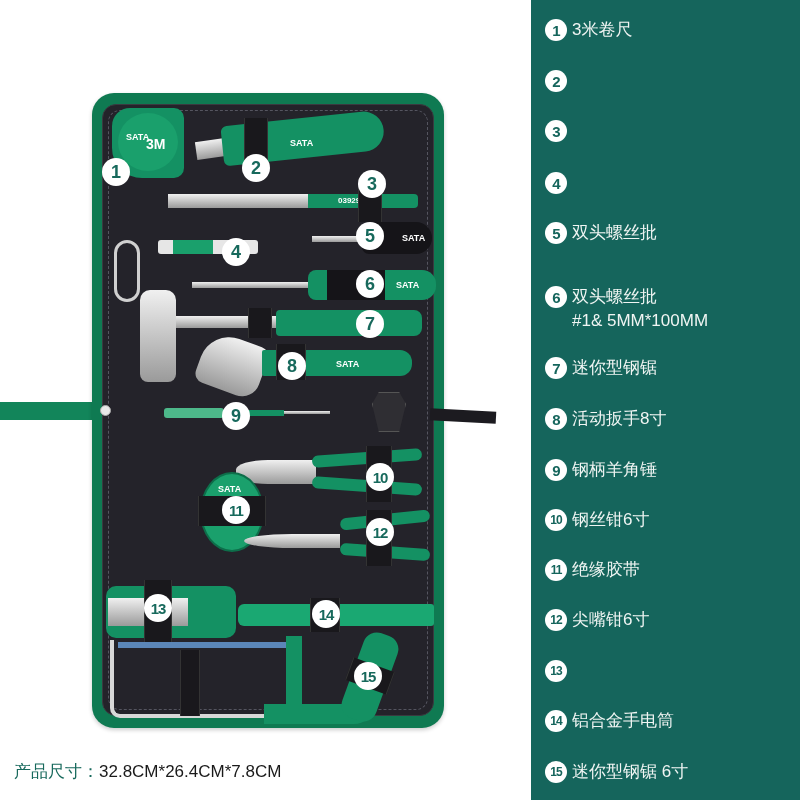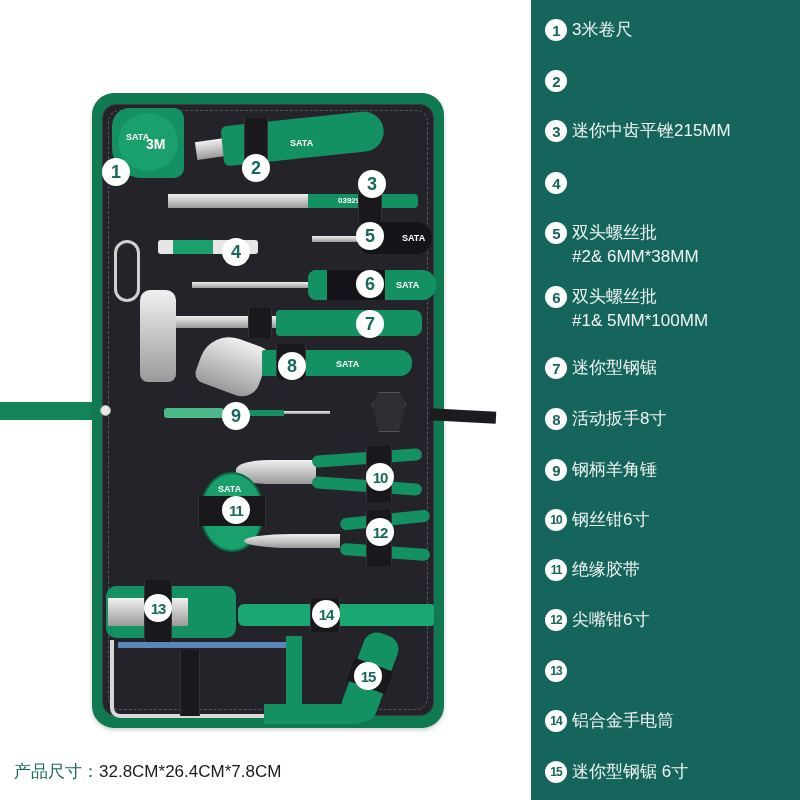--- a/index.html
+++ b/index.html
@@ -182,30 +182,28 @@
 <div class="right">
   <div class="item" style="top:19px;">
     <span class="badge">1</span>
     <span class="item-text">3米卷尺</span>
   </div>
   <div class="item" style="top:70px;">
     <span class="badge">2</span>
   </div>
   <div class="item" style="top:120px;">
     <span class="badge">3</span>
-    <span class="item-text">迷你中齿平锉215MM</span>
   </div>
   <div class="item" style="top:172px;">
     <span class="badge">4</span>
   </div>
   <div class="item" style="top:222px;">
     <span class="badge">5</span>
     <span class="item-text">
       <span>双头螺丝批</span>
-      <span class="item-sub">#2&amp; 6MM*38MM</span>
     </span>
   </div>
   <div class="item" style="top:286px;">
     <span class="badge">6</span>
     <span class="item-text">
       <span>双头螺丝批</span>
       <span class="item-sub">#1&amp; 5MM*100MM</span>
     </span>
   </div>
   <div class="item" style="top:357px;">

